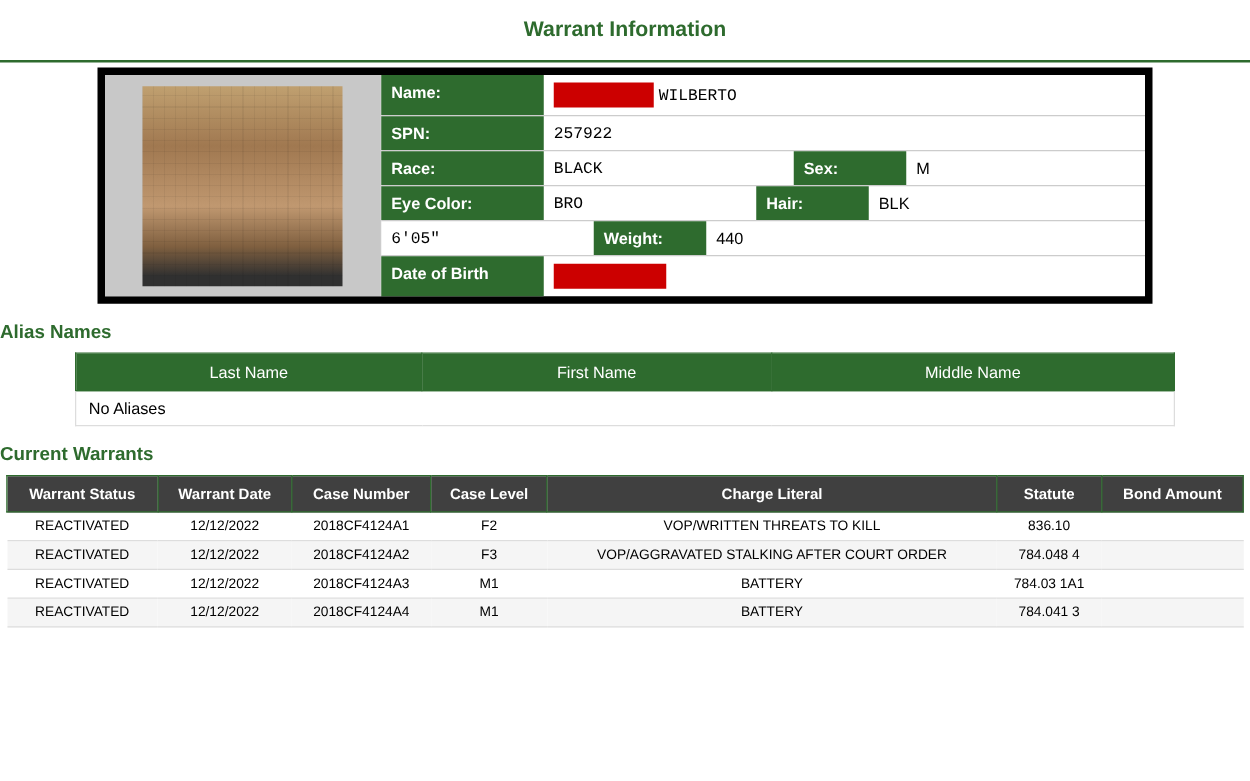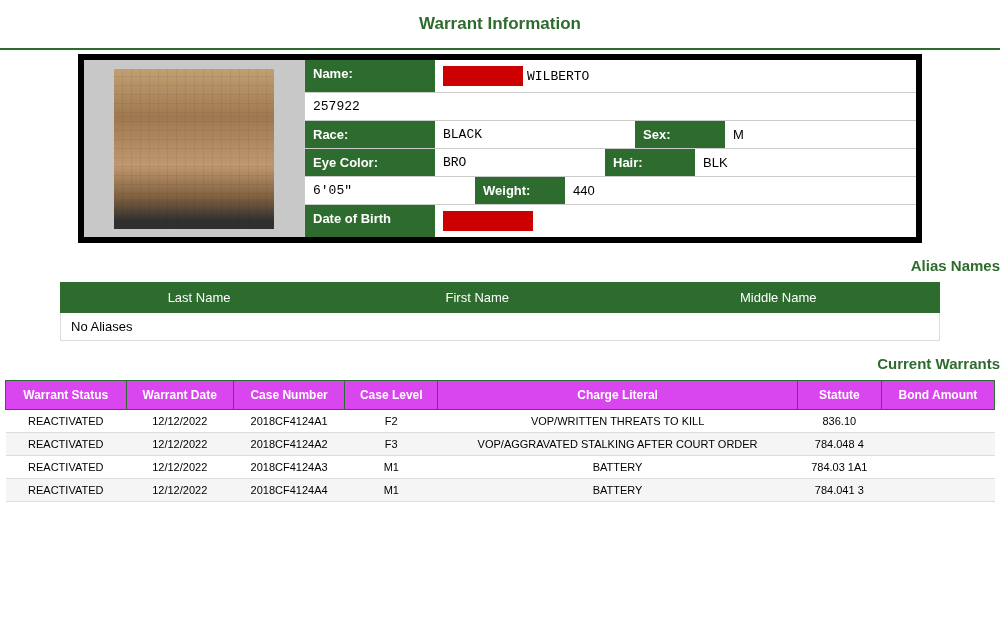--- a/index.html
+++ b/index.html
@@ -14,21 +14,21 @@
 
     .page-title {
       text-align: center;
       color: #2e6b2e;
       font-weight: bold;
       font-size: 17px;
       padding: 14px 0 10px;
     }
 
     .section-title {
-      text-align: right;
+      text-align: left;
       color: #2e6b2e;
       font-weight: bold;
       font-size: 15px;
       padding: 14px 0 8px;
     }
 
     
     .info-container {
       margin: 0 78px;
       border: 6px solid #000000;
@@ -159,21 +159,21 @@
     }
 
     
     .warrants-table {
       width: calc(100% - 10px);
       margin: 0 5px;
       border-collapse: collapse;
     }
 
     .warrants-table th {
-      background: #d946ef;
+      background: #404040;
       color: #fff;
       font-weight: bold;
       text-align: center;
       padding: 7px 6px;
       border: 1px solid #2e6b2e;
       font-size: 12px;
     }
 
     .warrants-table td {
       text-align: center;
@@ -208,20 +208,21 @@
 
     <div class="info-row">
       <div class="field-label">Name:</div>
       <div class="field-value name-val">
         <span class="name-redacted">&nbsp;</span>
         <span>WILBERTO</span>
       </div>
     </div>
 
     <div class="info-row">
+      <div class="field-label">SPN:</div>
       <div class="field-value">257922</div>
     </div>
 
     <div class="info-row">
       <div class="field-label">Race:</div>
       <div class="field-value" style="width:200px; flex:none;">BLACK</div>
       <div class="sub-group">
         <div class="field-label-sub">Sex:</div>
         <div class="field-value-sub">M</div>
       </div>

